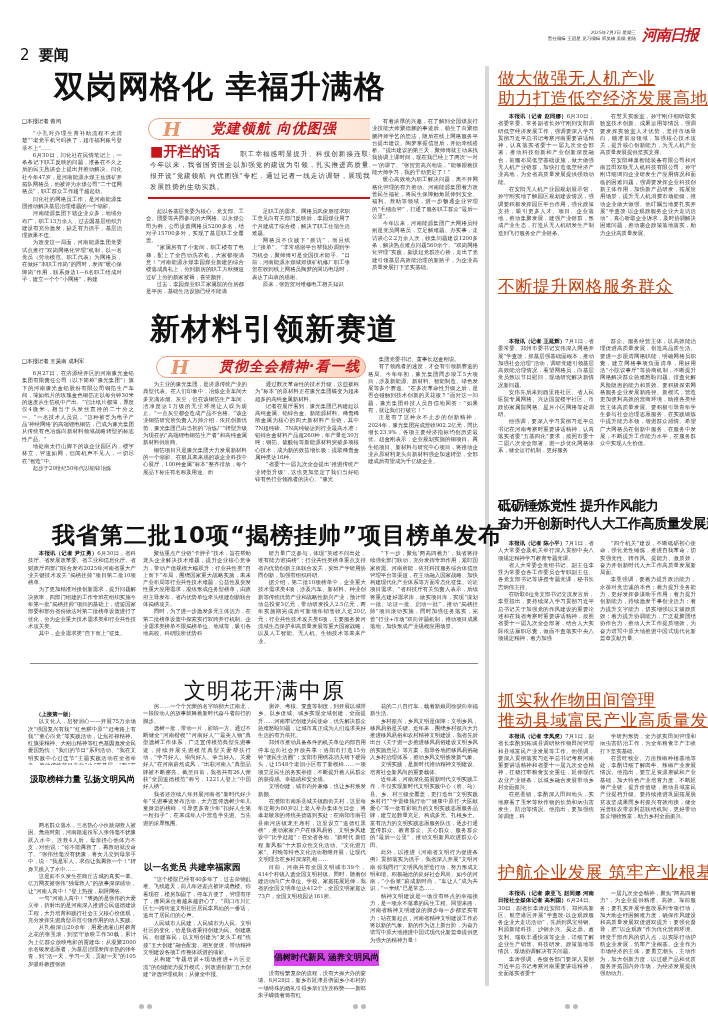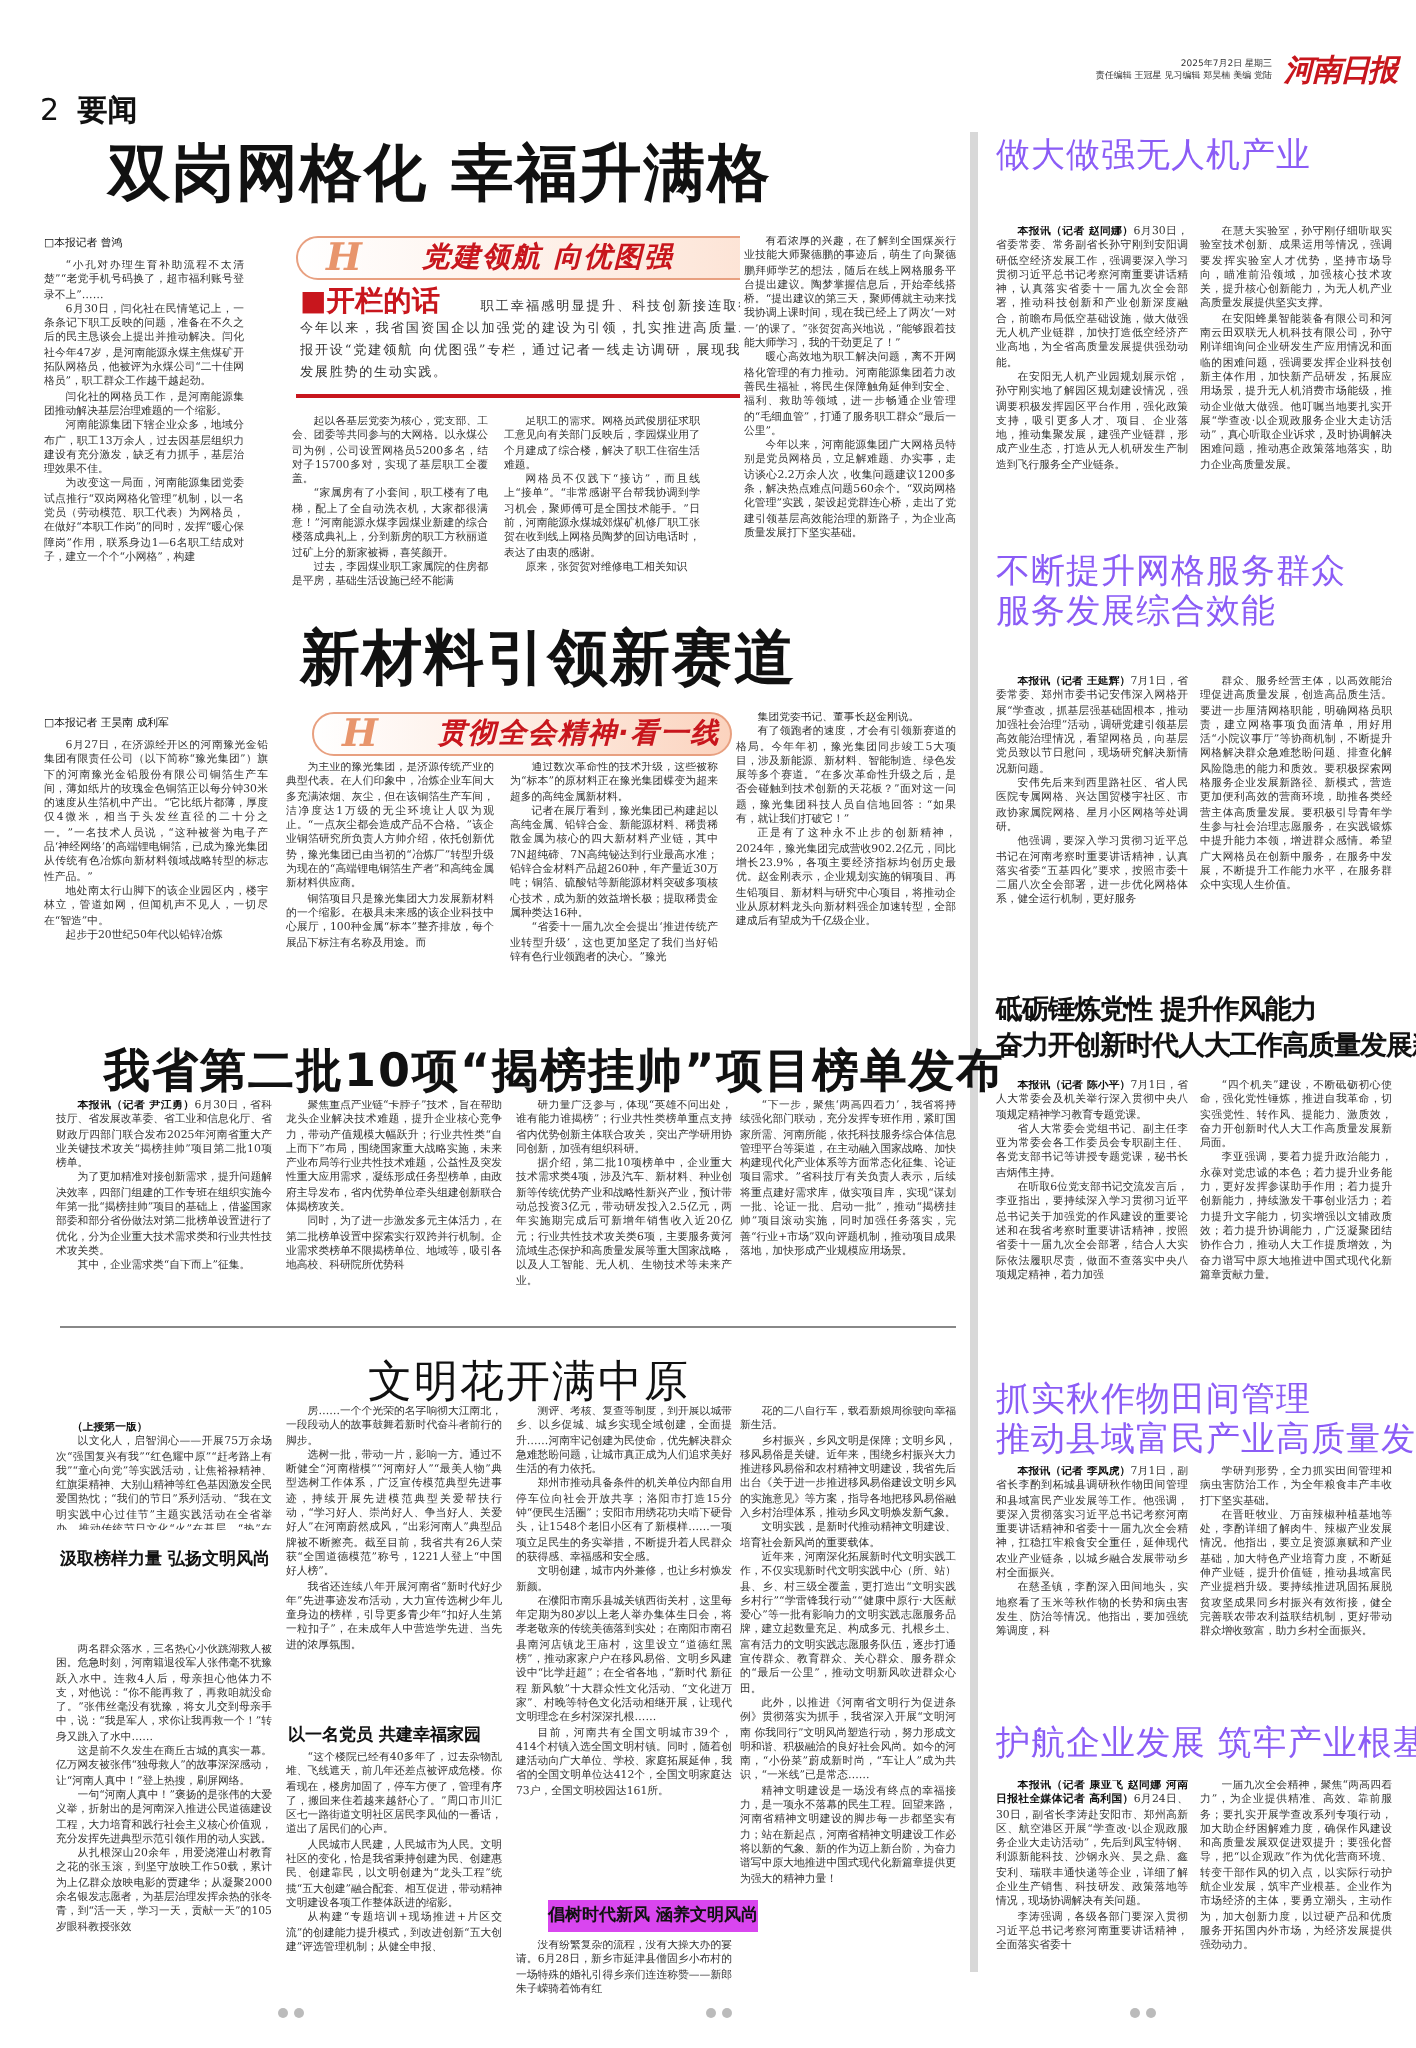--- a/index.html
+++ b/index.html
@@ -11,21 +11,21 @@
   .masthead-right { right: 10px; top: 26px; display: flex; align-items: center; gap: 6px; }
   .masthead-meta { font-size: 4.5px; line-height: 6px; text-align: right; color: #333; font-family: "DejaVu Sans", sans-serif; }
   .logo { color: #c8161d; font-size: 15px; font-weight: bold; font-style: italic; font-family: "DejaVu Serif", serif; letter-spacing: -1px; }
   .vrule { left: 485px; top: 66px; width: 4px; height: 920px; background: #d8d8d8; }
   .hline { height: 1px; background: #888; }
   .headline { font-family: "DejaVu Sans", sans-serif; font-weight: bold; color: #111; white-space: nowrap; letter-spacing: 1px; }
   .h-main { left: 54px; top: 66px; font-size: 31px; }
   .h-sub1 { left: 150px; top: 309px; font-size: 30px; }
   .h-sub2 { left: 52px; top: 520px; font-size: 23px; }
   .h-sub3 { left: 184px; top: 676px; font-size: 22px; font-weight: normal; }
-  .side-h { font-family: "DejaVu Sans", sans-serif; font-size: 17px; line-height: 20px; color: #8b5cf6; white-space: nowrap; letter-spacing: 0.5px; }
+  .side-h { font-family: "DejaVu Sans", sans-serif; font-size: 17px; line-height: 20px; color: #c2410c; white-space: nowrap; letter-spacing: 0.5px; text-decoration: underline; }
   .side-h2 { font-family: "DejaVu Sans", sans-serif; font-size: 13.5px; line-height: 18px; color: #111; white-space: nowrap; font-weight: bold; letter-spacing: -0.5px; }
   .byline { font-size: 5.4px; color: #111; font-family: "DejaVu Sans", sans-serif; }
   .col { font-size: 5.4px; line-height: 7.3px; color: #333; text-align: justify; overflow: hidden; }
   .col p { text-indent: 2em; }
   .col p.noind { text-indent: 0; }
   .col b { color: #111; }
   .banner { height: 22px; border: 1.5px solid #e8a080; border-radius: 12px; background: linear-gradient(90deg,#fff 0%,#fde8dc 60%,#fbd3be 100%); display: flex; align-items: center; padding-left: 14px; }
   .banner .hmark { color: #e8956c; font-size: 19px; font-style: italic; font-weight: bold; font-family: "DejaVu Serif", serif; margin-right: 30px; }
   .banner .btitle { color: #c8161d; font-size: 14px; font-weight: bold; font-style: italic; font-family: "DejaVu Sans", sans-serif; letter-spacing: 1px; }
   .kaimian { font-size: 6.6px; line-height: 11px; color: #333; font-family: "DejaVu Serif", serif; letter-spacing: 0.8px; text-align: justify; }
@@ -183,33 +183,33 @@
     <span></span>
     <span></span>
   </div>
 <div class="abs dots" style="left:353px;top:1004px;">
     <span></span>
     <span></span>
   </div>
 
 <div class="abs" style="left:498px;top:68px;">
   <div class="side-h">做大做强无人机产业</div>
+  <div class="side-h">助力打造低空经济发展高地</div>
 </div>
 <div class="abs col" style="left:498px;top:113px;width:96px;height:160px;">
     <p><b>本报讯（记者 赵同娜）</b>6月30日，省委常委、常务副省长孙守刚到安阳调研低空经济发展工作，强调要深入学习贯彻习近平总书记考察河南重要讲话精神，认真落实省委十一届九次全会部署，推动科技创新和产业创新深度融合，前瞻布局低空基础设施，做大做强无人机产业链群，加快打造低空经济产业高地，为全省高质量发展提供强劲动能。</p>
     <p>在安阳无人机产业园规划展示馆，孙守刚实地了解园区规划建设情况，强调要积极发挥园区平台作用，强化政策支持，吸引更多人才、项目、企业落地，推动集聚发展，建强产业链群，形成产业生态，打造从无人机研发生产制造到飞行服务全产业链条。</p>
   </div>
 <div class="abs col" style="left:600px;top:113px;width:96px;height:160px;">
     <p>在慧天实验室，孙守刚仔细听取实验室技术创新、成果运用等情况，强调要发挥实验室人才优势，坚持市场导向，瞄准前沿领域，加强核心技术攻关，提升核心创新能力，为无人机产业高质量发展提供坚实支撑。</p>
     <p>在安阳蜂巢智能装备有限公司和河南云田双联无人机科技有限公司，孙守刚详细询问企业研发生产应用情况和面临的困难问题，强调要发挥企业科技创新主体作用，加快新产品研发，拓展应用场景，提升无人机消费市场能级，推动企业做大做强。他叮嘱当地要扎实开展“学查改·以企观政服务企业大走访活动”，真心听取企业诉求，及时协调解决困难问题，推动惠企政策落地落实，助力企业高质量发展。</p>
   </div>
 
 <div class="abs" style="left:498px;top:276px;">
   <div class="side-h">不断提升网格服务群众</div>
-  <div class="side-h">服务发展综合效能</div>
 </div>
 <div class="abs col" style="left:498px;top:338px;width:96px;height:140px;">
     <p><b>本报讯（记者 王延辉）</b>7月1日，省委常委、郑州市委书记安伟深入网格开展“学查改，抓基层强基础固根本，推动加强社会治理”活动，调研党建引领基层高效能治理情况，看望网格员，向基层党员致以节日慰问，现场研究解决新情况新问题。</p>
     <p>安伟先后来到西里路社区、省人民医院专属网格、兴达国贸楼宇社区、市政协家属院网格、星月小区网格等处调研。</p>
     <p>他强调，要深入学习贯彻习近平总书记在河南考察时重要讲话精神，认真落实省委“五基四化”要求，按照市委十二届八次全会部署，进一步优化网格体系，健全运行机制，更好服务</p>
   </div>
 <div class="abs col" style="left:600px;top:338px;width:96px;height:140px;">
     <p>群众、服务经营主体，以高效能治理促进高质量发展，创造高品质生活。要进一步厘清网格职能，明确网格员职责，建立网格事项负面清单，用好用活“小院议事厅”等协商机制，不断提升网格解决群众急难愁盼问题、排查化解风险隐患的能力和质效。要积极探索网格服务企业发展新路径、新模式，营造更加便利高效的营商环境，助推各类经营主体高质量发展。要积极引导青年学生参与社会治理志愿服务，在实践锻炼中提升能力本领，增进群众感情。希望广大网格员在创新中服务，在服务中发展，不断提升工作能力水平，在服务群众中实现人生价值。</p>
   </div>
 

